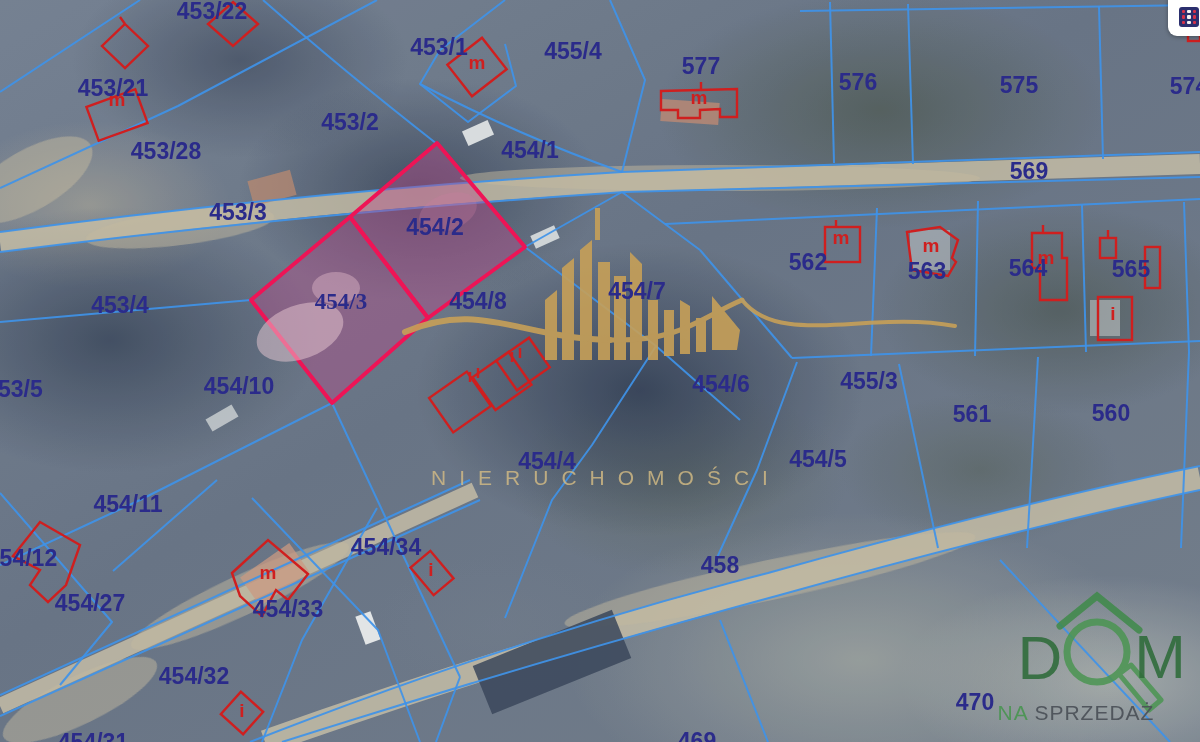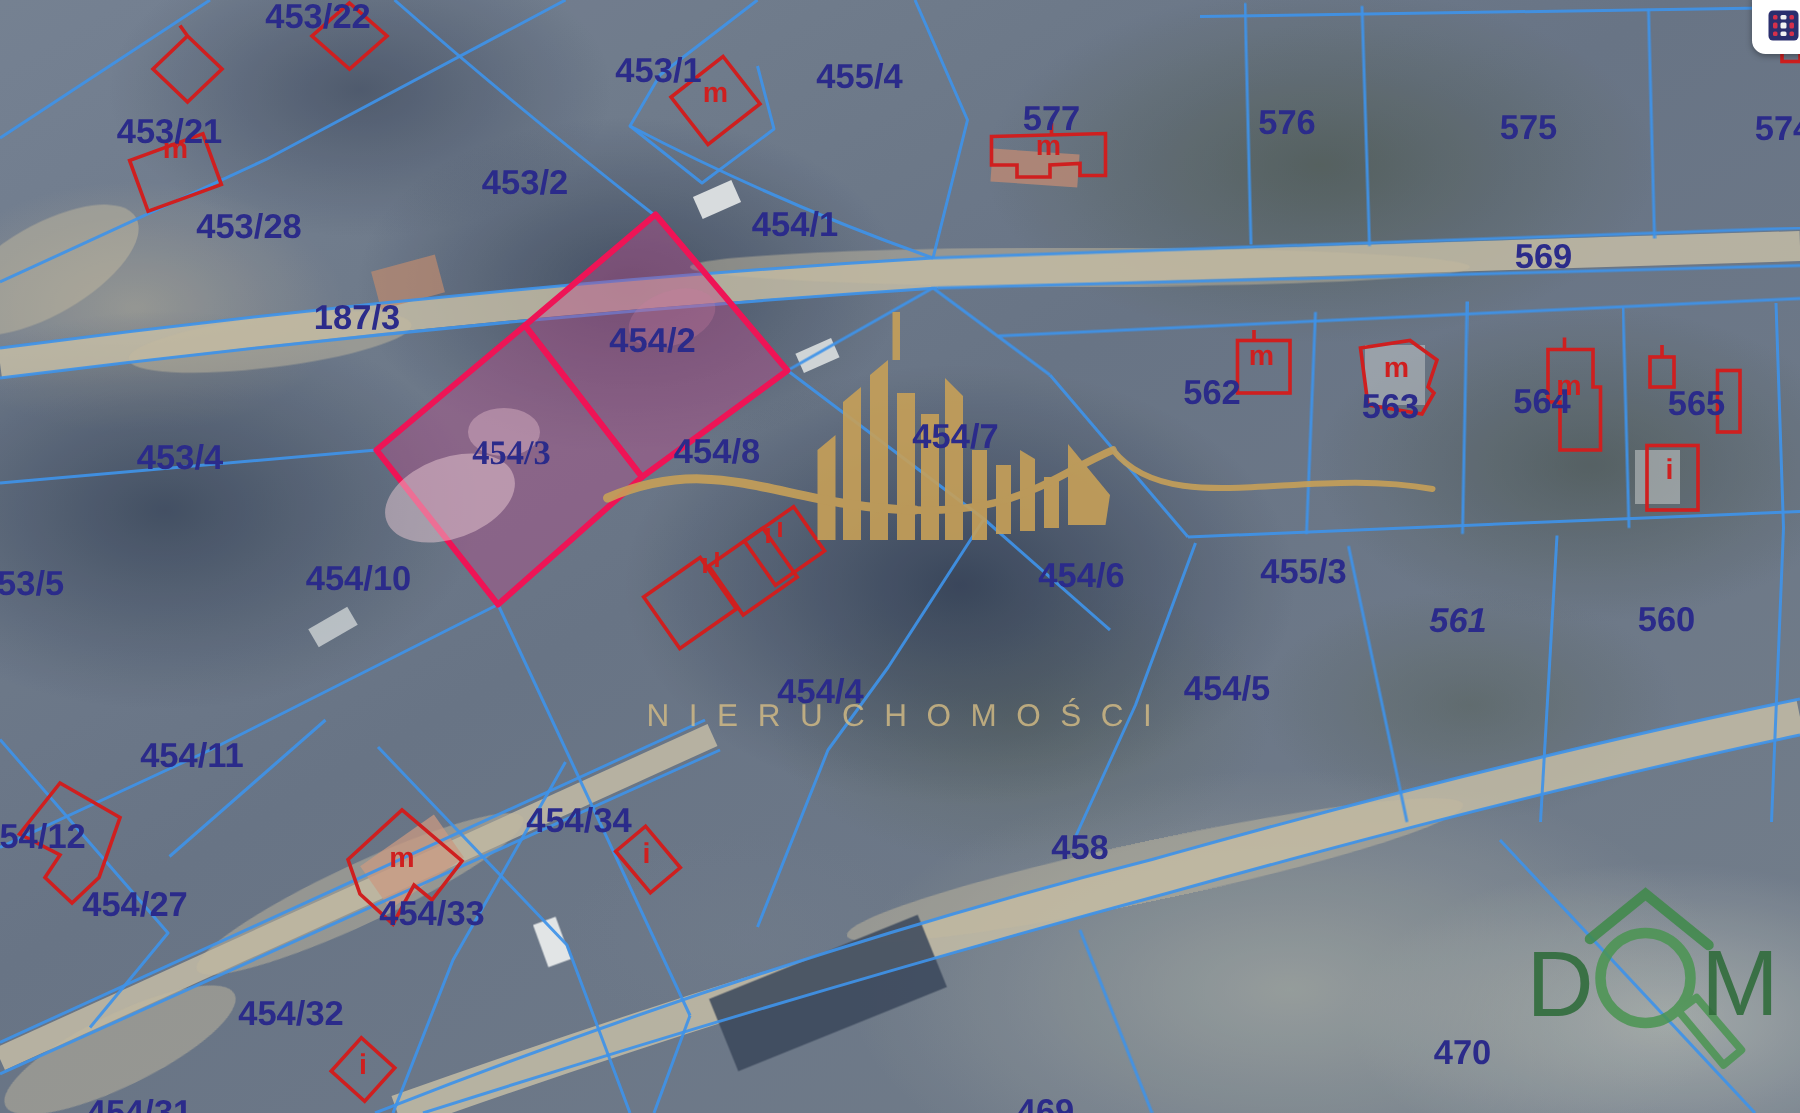--- a/index.html
+++ b/index.html
@@ -194,41 +194,41 @@
     </g>
   </svg>
 
   <div id="labels">
       <div class="plabel" style="left: 212px; top: 11px;">453/22</div>
       <div class="plabel" style="left: 113px; top: 88px;">453/21</div>
       <div class="plabel" style="left: 166px; top: 151px;">453/28</div>
       <div class="plabel" style="left: 350px; top: 122px;">453/2</div>
       <div class="plabel" style="left: 439px; top: 47px;">453/1</div>
       <div class="plabel" style="left: 573px; top: 51px;">455/4</div>
-      <div class="plabel" style="left: 701px; top: 79px; text-align: center;">577</div>
+      <div class="plabel" style="left: 701px; top: 66px; text-align: center;">577</div>
       <div class="plabel" style="left: 858px; top: 82px;">576</div>
       <div class="plabel" style="left: 1019px; top: 85px;">575</div>
       <div class="plabel" style="left: 1189px; top: 86px;">574</div>
       <div class="plabel" style="left: 1029px; top: 171px;">569</div>
-      <div class="plabel" style="left: 238px; top: 212px;">187/3</div>
+      <div class="plabel" style="left: 238px; top: 212px;">453/3</div>
       <div class="plabel" style="left: 530px; top: 150px;">454/1</div>
       <div class="plabel" style="left: 435px; top: 227px;">454/2</div>
       <div class="plabel" style="left: 120px; top: 305px;">453/4</div>
       <div class="plabel" style="left: 341px; top: 302px; font-family: Liberation Serif, serif;">454/3</div>
       <div class="plabel" style="left: 478px; top: 301px;">454/8</div>
       <div class="plabel" style="left: 637px; top: 291px;">454/7</div>
       <div class="plabel" style="left: 808px; top: 262px;">562</div>
       <div class="plabel" style="left: 927px; top: 271px;">563</div>
       <div class="plabel" style="left: 1028px; top: 268px;">564</div>
       <div class="plabel" style="left: 1131px; top: 269px;">565</div>
       <div class="plabel" style="left: 14px; top: 389px;">453/5</div>
       <div class="plabel" style="left: 239px; top: 386px;">454/10</div>
       <div class="plabel" style="left: 721px; top: 384px;">454/6</div>
       <div class="plabel" style="left: 869px; top: 381px;">455/3</div>
-      <div class="plabel" style="left: 972px; top: 414px; font-style: italic;">561</div>
+      <div class="plabel" style="left: 972px; top: 414px;">561</div>
       <div class="plabel" style="left: 1111px; top: 413px;">560</div>
       <div class="plabel" style="left: 128px; top: 468px; margin-top: 36px;">454/11</div>
       <div class="plabel" style="left: 547px; top: 461px;">454/4</div>
       <div class="plabel" style="left: 818px; top: 459px;">454/5</div>
       <div class="plabel" style="left: 22px; top: 558px;">454/12</div>
       <div class="plabel" style="left: 386px; top: 547px;">454/34</div>
       <div class="plabel" style="left: 720px; top: 565px;">458</div>
       <div class="plabel" style="left: 90px; top: 603px;">454/27</div>
       <div class="plabel" style="left: 288px; top: 609px;">454/33</div>
       <div class="plabel" style="left: 194px; top: 676px;">454/32</div>
@@ -247,20 +247,21 @@
       <div class="bmark" style="left: 1113px; top: 314px;">i</div>
       <div class="bmark" style="left: 268px; top: 573px;">m</div>
       <div class="bmark" style="left: 431px; top: 570px;">i</div>
       <div class="bmark" style="left: 242px; top: 711px;">i</div>
     </div>
 
   <div class="wm-sub">NIERUCHOMOŚCI</div>
 
   <div class="dom-letter" style="left:1040px;top:657px;">D</div>
   <div class="dom-letter" style="left:1160px;top:656px;">M</div>
+  <div class="dom-tag"><span class="na">NA</span> <span class="sp">SPRZEDAŻ</span></div>
 
   <div class="layers-btn">
     <div class="layers-ico">
       <i></i>
         <i></i>
         <i></i>
         <i></i>
         <i></i>
         <i></i>
         <i></i>

